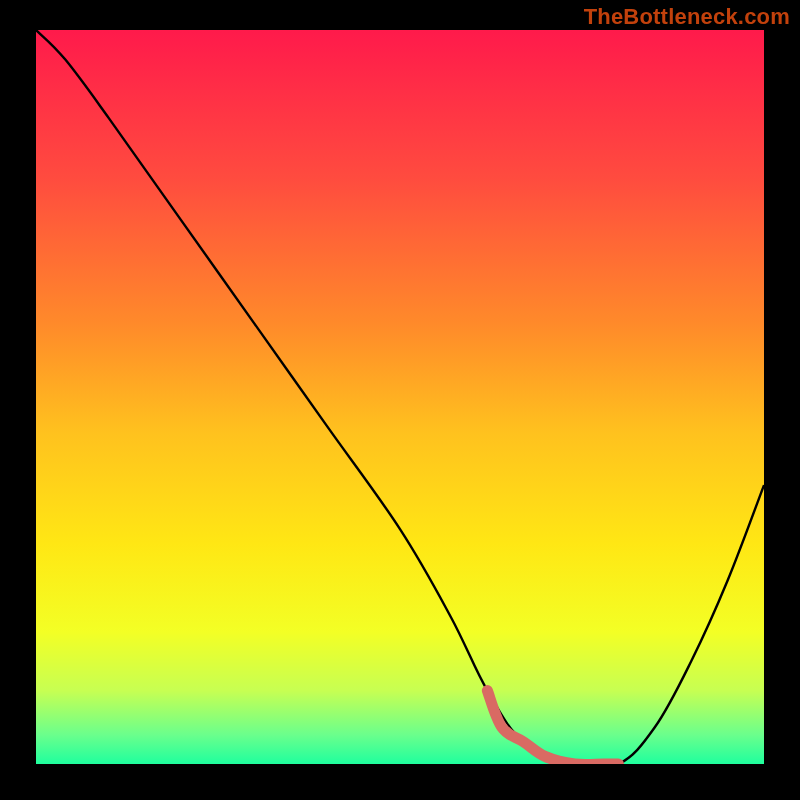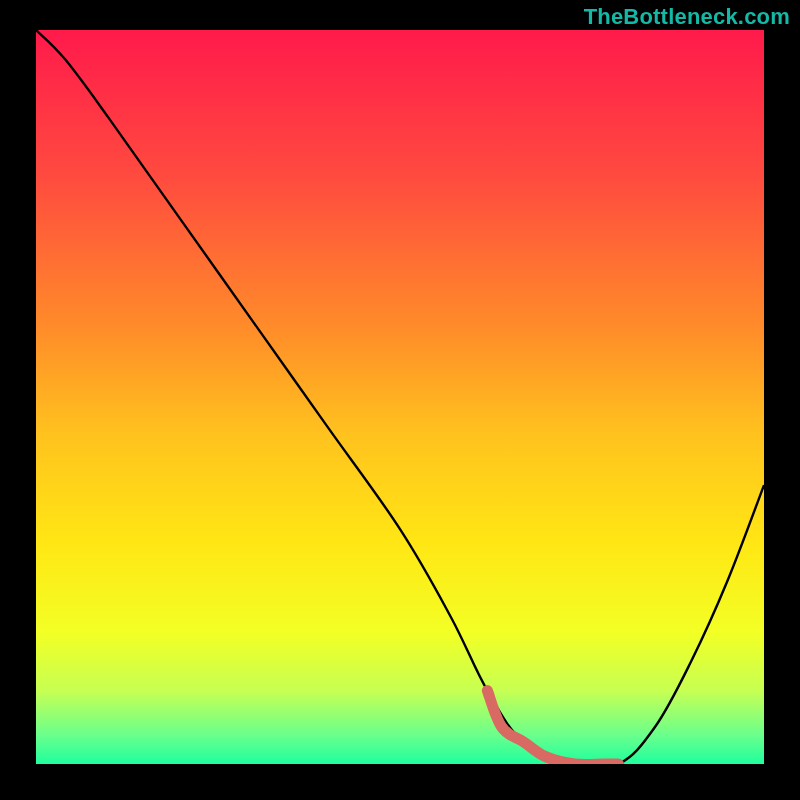--- a/index.html
+++ b/index.html
@@ -15,21 +15,21 @@
     width: 800px;
     height: 800px;
   }
   .watermark {
     position: absolute;
     top: 4px;
     right: 10px;
     font-family: Arial, Helvetica, sans-serif;
     font-size: 22px;
     font-weight: 600;
-    color: #14b8a6;
+    color: #c2410c;
     letter-spacing: 0.2px;
     user-select: none;
   }
   svg {
     position: absolute;
     top: 0;
     left: 0;
   }
 </style>
 </head>

